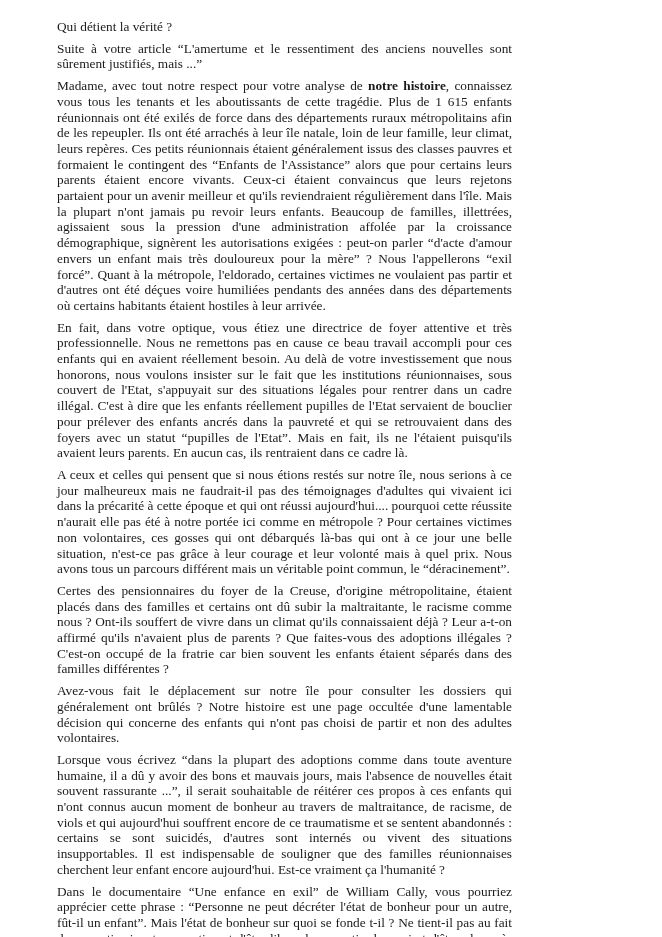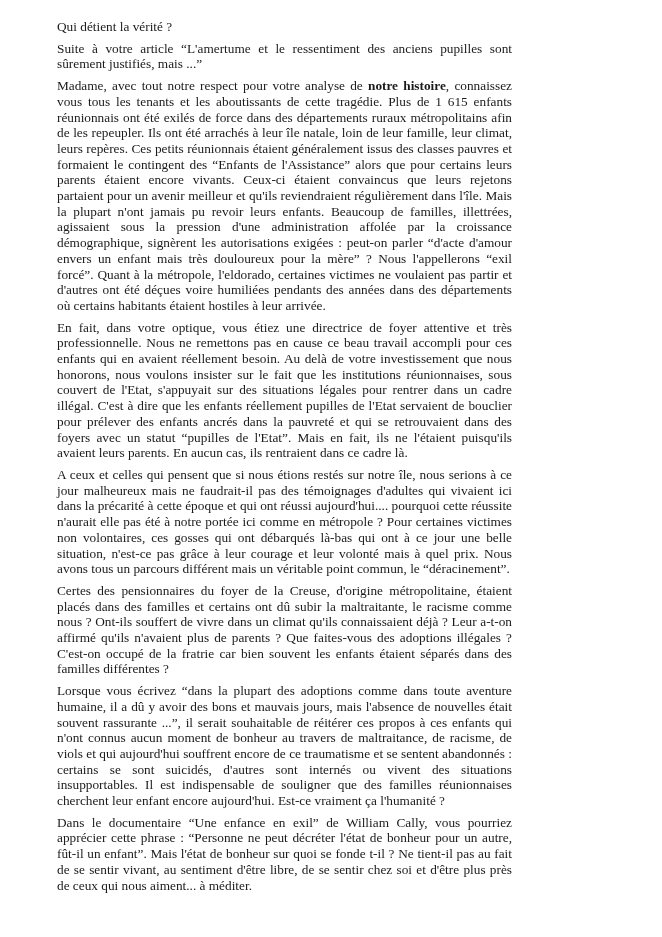--- a/index.html
+++ b/index.html
@@ -27,32 +27,33 @@
   .italic-seg { }
 </style>
 </head>
 <body>
 
 <div class="page">
 
   <p>Qui détient la vérité ?</p>
 
 
-  <p>Suite à votre article “L'amertume et le ressentiment des anciens pupilles sont sûrement justifiés, mais ...”</p>
+  <p>Suite à votre article “L'amertume et le ressentiment des anciens nouvelles sont sûrement justifiés, mais ...”</p>
 
   <p>
     <span>Madame, avec tout notre respect pour votre analyse de </span><span class="bold-seg">notre histoire</span><span>, connaissez vous tous les tenants et les aboutissants de cette tragédie. Plus de 1 615 enfants réunionnais ont été exilés de force dans des départements ruraux métropolitains afin de les repeupler. Ils ont été arrachés à leur île natale, loin de leur famille, leur climat, leurs repères. Ces petits réunionnais étaient généralement issus des classes pauvres et formaient le contingent des “Enfants de l'Assistance” alors que pour certains leurs parents étaient encore vivants. Ceux-ci étaient convaincus que leurs rejetons partaient pour un avenir meilleur et qu'ils reviendraient régulièrement dans l'île. Mais la plupart n'ont jamais pu revoir leurs enfants. Beaucoup de familles, illettrées, agissaient sous la pression d'une administration affolée par la croissance démographique, signèrent les autorisations exigées : peut-on parler “d'acte d'amour envers un enfant mais très douloureux pour la mère” ? Nous l'appellerons “exil forcé”. Quant à la métropole, l'eldorado, certaines victimes ne voulaient pas partir et d'autres ont été déçues voire humiliées pendants des années dans des départements où certains habitants étaient hostiles à leur arrivée.</span>
   </p>
 
   <p>En fait, dans votre optique, vous étiez une directrice de foyer attentive et très professionnelle. Nous ne remettons pas en cause ce beau travail accompli pour ces enfants qui en avaient réellement besoin. Au delà de votre investissement que nous honorons, nous voulons insister sur le fait que les institutions réunionnaises, sous couvert de l'Etat, s'appuyait sur des situations légales pour rentrer dans un cadre illégal. C'est à dire que les enfants réellement pupilles de l'Etat servaient de bouclier pour prélever des enfants ancrés dans la pauvreté et qui se retrouvaient dans des foyers avec un statut “pupilles de l'Etat”. Mais en fait, ils ne l'étaient puisqu'ils avaient leurs parents. En aucun cas, ils rentraient dans ce cadre là.</p>
 
   <p>A ceux et celles qui pensent que si nous étions restés sur notre île, nous serions à ce jour malheureux mais ne faudrait-il pas des témoignages d'adultes qui vivaient ici dans la précarité à cette époque et qui ont réussi aujourd'hui.... pourquoi cette réussite n'aurait elle pas été à notre portée ici comme en métropole ? Pour certaines victimes non volontaires, ces gosses qui ont débarqués là-bas qui ont à ce jour une belle situation, n'est-ce pas grâce à leur courage et leur volonté mais à quel prix. Nous avons tous un parcours différent mais un véritable point commun, le “déracinement”.</p>
 
   <p>Certes des pensionnaires du foyer de la Creuse, d'origine métropolitaine, étaient placés dans des familles et certains ont dû subir la maltraitante, le racisme comme nous ? Ont-ils souffert de vivre dans un climat qu'ils connaissaient déjà ? Leur a-t-on affirmé qu'ils n'avaient plus de parents ? Que faites-vous des adoptions illégales ? C'est-on occupé de la fratrie car bien souvent les enfants étaient séparés dans des familles différentes ?</p>
 
+  <p>Avez-vous fait le déplacement sur notre île pour consulter les dossiers qui généralement ont brûlés ? Notre histoire est une page occultée d'une lamentable décision qui concerne des enfants qui n'ont pas choisi de partir et non des adultes volontaires.</p>
 
   <p>Lorsque vous écrivez “dans la plupart des adoptions comme dans toute aventure humaine, il a dû y avoir des bons et mauvais jours, mais l'absence de nouvelles était souvent rassurante ...”, il serait souhaitable de réitérer ces propos à ces enfants qui n'ont connus aucun moment de bonheur au travers de maltraitance, de racisme, de viols et qui aujourd'hui souffrent encore de ce traumatisme et se sentent abandonnés : certains se sont suicidés, d'autres sont internés ou vivent des situations insupportables. Il est indispensable de souligner que des familles réunionnaises cherchent leur enfant encore aujourd'hui. Est-ce vraiment ça l'humanité ?</p>
 
   <p>
     <span>Dans le documentaire </span><span class="italic-seg">“Une enfance en exil”</span><span> de William Cally, vous pourriez apprécier cette phrase : “Personne ne peut décréter l'état de bonheur pour un autre, fût-il un enfant”. Mais l'état de bonheur sur quoi se fonde t-il ? Ne tient-il pas au fait de se sentir vivant, au sentiment d'être libre, de se sentir chez soi et d'être plus près de ceux qui nous aiment... à méditer.</span>
   </p>
 
 </div>
 
 </body></html>

